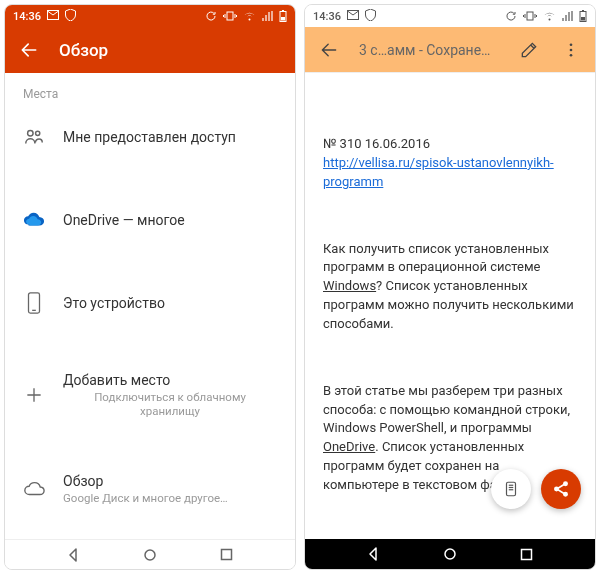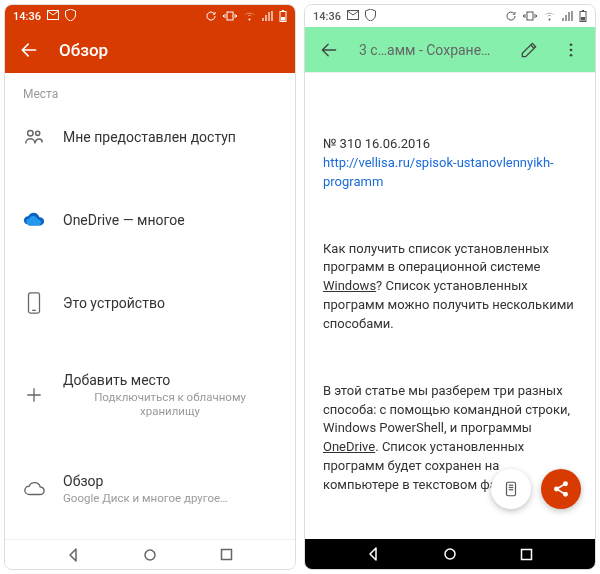--- a/index.html
+++ b/index.html
@@ -38,21 +38,21 @@
   .status-right svg { display: block; }
   
   .app-bar {
     height: 46px;
     display: flex;
     align-items: center;
     padding: 0 12px;
     gap: 18px;
   }
   .app-bar.orange { background: #d83b01; color: #fff; }
-  .app-bar.white { background: #86efac; color: #444; border-bottom: 1px solid #eee; }
+  .app-bar.white { background: #fdba74; color: #444; border-bottom: 1px solid #eee; }
   .app-bar .title { font-size: 17px; font-weight: 500; flex: 1; white-space: nowrap; overflow: hidden; text-overflow: ellipsis; }
   .app-bar.white .title { font-size: 14px; font-weight: 400; color: #666; }
   .icon-btn { display: flex; align-items: center; justify-content: center; width: 24px; height: 24px; }
   
   .section-label {
     padding: 14px 18px 10px;
     font-size: 12px;
     color: #9a9a9a;
   }
   .place-list { display: flex; flex-direction: column; gap: 31px; }
@@ -71,21 +71,21 @@
   .doc-body {
     flex: 1;
     padding: 14px 18px 10px;
     font-size: 13px;
     line-height: 1.45;
     color: #333;
     overflow: hidden;
     position: relative;
   }
   .doc-body p { margin-bottom: 12px; margin-top: 48px; }
-  .doc-body a { color: #1a6bd8; word-break: break-word; }
+  .doc-body a { color: #1a6bd8; text-decoration: underline; word-break: break-word; }
   .doc-body .underline { text-decoration: underline; }
   .fab-row {
     position: absolute;
     right: 14px;
     bottom: 30px;
     display: flex;
     align-items: center;
     gap: 10px;
   }
   .fab {

